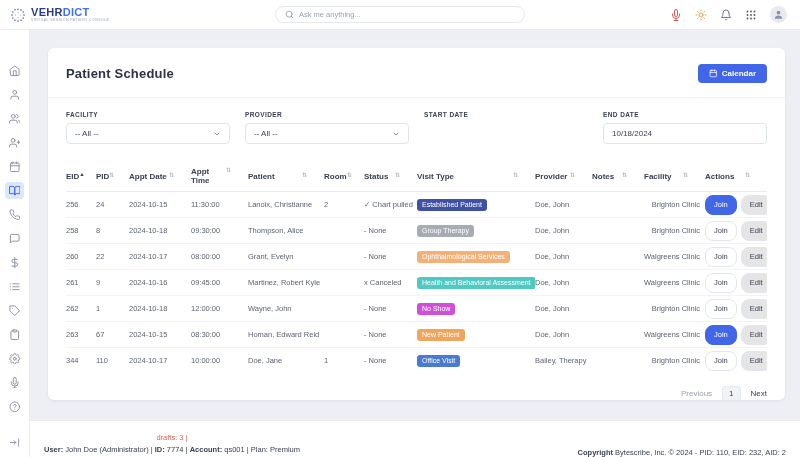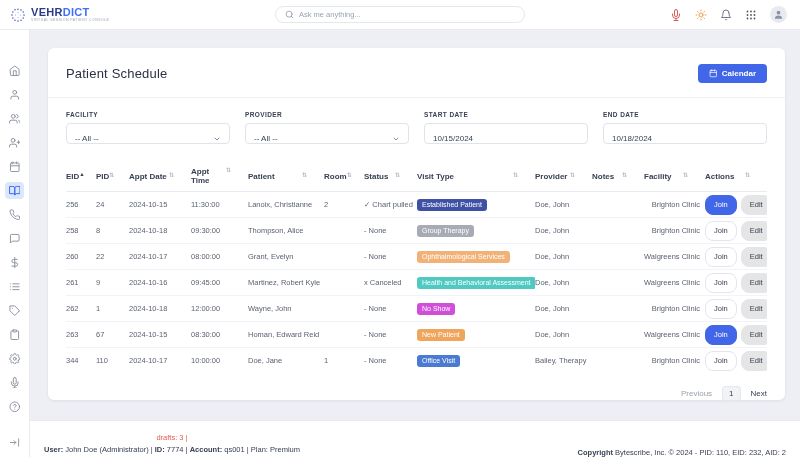--- a/index.html
+++ b/index.html
@@ -31,28 +31,28 @@
   
   .sidebar{position:absolute;top:30px;left:0;bottom:0;width:30px;background:#fff;border-right:1px solid #e9ebf0;display:flex;flex-direction:column;align-items:center;padding-top:32px;z-index:4;}
   .side-item{width:19px;height:17px;border-radius:4px;display:flex;align-items:center;justify-content:center;color:#8a919e;margin-bottom:7px;cursor:pointer;}
   .side-item svg{width:11.5px;height:11.5px;display:block;}
   .side-item.active{background:#dbe7fb;color:#3e66f0;}
   .collapse{position:absolute;bottom:9px;color:#8a919e;cursor:pointer;}
   .collapse svg{width:11px;height:11px;display:block;}
   
   .main-card{position:absolute;left:48px;top:48px;width:737px;height:352px;background:#fff;border-radius:6px;box-shadow:0 1px 3px rgba(20,30,60,.08);}
   .card-header{display:flex;justify-content:space-between;align-items:center;padding:16px 18px 14px;border-bottom:1px solid #eef0f4;}
-  .page-title{font-size:13px;font-weight:normal;color:#2b3245;letter-spacing:.2px;}
+  .page-title{font-size:13px;font-weight:bold;color:#2b3245;letter-spacing:.2px;}
   .calendar-btn{background:#4167e8;color:#fff;border:none;border-radius:4px;font-size:8px;font-weight:bold;padding:5px 11px;display:flex;align-items:center;gap:4px;cursor:pointer;font-family:inherit;}
   .calendar-btn svg{width:8.5px;height:8.5px;display:block;}
   
   .filters{display:flex;gap:15px;padding:13px 18px 18px;}
   .filter{flex:1;}
   .filter-label{font-size:6.5px;font-weight:bold;color:#3a4154;letter-spacing:.4px;margin-bottom:5px;}
-  .filter-control{height:21px;border:1px solid #dfe3ea;border-radius:4px;display:flex;align-items:flex-end;justify-content:space-between;padding:0 8px;font-size:8px;color:#3a4154;background:#fff;cursor:pointer;}
+  .filter-control{height:21px;border:1px solid #dfe3ea;border-radius:4px;display:flex;align-items:center;justify-content:space-between;padding:0 8px;font-size:8px;color:#3a4154;background:#fff;cursor:pointer;}
   .chev svg{width:8px;height:8px;display:block;color:#4b5563;}
   
   .table-wrap{padding:0 18px;}
   table{width:100%;border-collapse:collapse;table-layout:fixed;}
   th{font-size:8px;font-weight:bold;color:#3a4154;text-align:left;padding:5px 0 6px;border-bottom:1px solid #e8ebf0;}
   .th-inner{display:flex;align-items:flex-start;justify-content:space-between;padding-right:17px;}
   .sort{font-size:6px;color:#b3bac5;line-height:1;}
   .sort.active{color:#3a4154;font-size:5.5px;}
   td{font-size:7.5px;color:#5b6270;height:26px;border-bottom:1px solid #f1f3f7;overflow:hidden;white-space:nowrap;padding-right:3px;}
   tbody tr:last-child td{border-bottom:none;}
@@ -320,23 +320,20 @@
             <span>-- All --</span>
             <span class="chev">
               <svg viewBox="0 0 24 24" fill="none" stroke="currentColor" stroke-width="2" stroke-linecap="round" stroke-linejoin="round">
                 <path d="M6 9l6 6 6-6"></path>
               </svg>
             </span>
           </div>
         </div>
         <div class="filter">
           <div class="filter-label">START DATE</div>
-          <div class="filter-control">
-            <span>10/15/2024</span>
-          </div>
         </div>
         <div class="filter">
           <div class="filter-label">END DATE</div>
           <div class="filter-control">
             <span>10/18/2024</span>
           </div>
         </div>
       </div>
     <div class="table-wrap">
       <table id="schedule-table">

